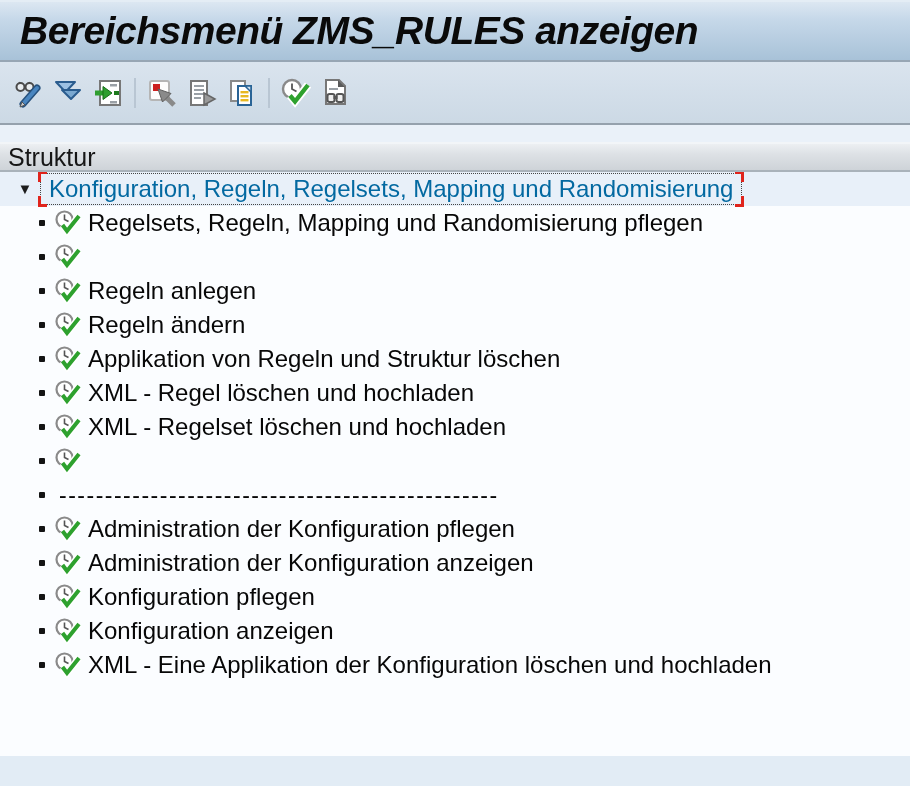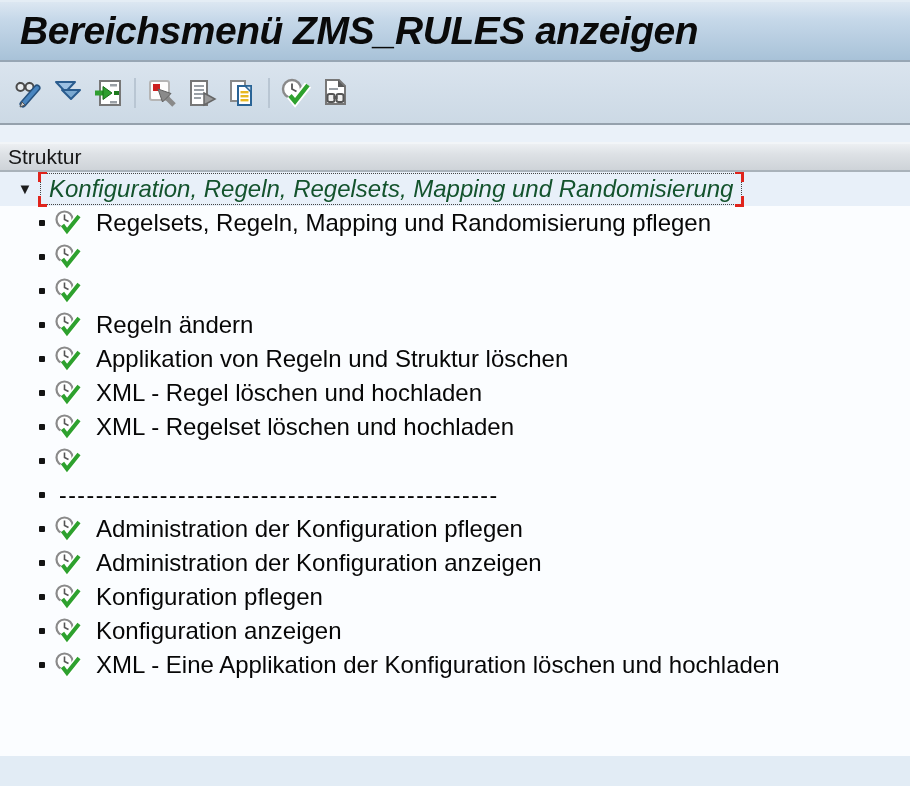--- a/index.html
+++ b/index.html
@@ -40,49 +40,49 @@
 
   
   .tree-header {
     height:30px; flex:0 0 30px;
     background:linear-gradient(to bottom,#eceff2 0%,#dcе0e4 40%,#ced3d8 100%);
     background:linear-gradient(to bottom,#eceff2 0%,#dde1e5 40%,#ced3d8 100%);
     border-top:2px solid #f2f5f8;
     border-bottom:2px solid #a9b2ba;
     display:flex; align-items:center;
   }
-  .tree-header span { padding-left:8px; font-size:21px; color:#161616; }
+  .tree-header span { padding-left:8px; font-size:25px; color:#161616; }
 
   
   .tree { flex:1 1 auto; background:#fbfdff; overflow:hidden; }
   .row { height:34px; display:flex; align-items:center; white-space:nowrap; }
 
   .root-row { background:#e8f0f9; }
   .expander {
     width:30px; margin-left:10px; text-align:center; font-size:15px; color:#1c1c1c;
     cursor:pointer; flex:0 0 30px; line-height:34px;
   }
   .root-sel {
     position:relative; border:1px dotted #444; padding:0 8px; height:32px;
     display:flex; align-items:center;
   }
-  .root-label { font-size:24px; color:#14532d;font-style:italic; }
+  .root-label { font-size:24px; color:#0369a1; }
   .bracket { position:absolute; width:9px; height:11px; }
   .bracket.tl { left:-3px; top:-3px; border-left:3px solid #e0241c; border-top:3px solid #e0241c; }
   .bracket.tr { right:-3px; top:-3px; border-right:3px solid #e0241c; border-top:3px solid #e0241c; }
   .bracket.bl { left:-3px; bottom:-3px; border-left:3px solid #e0241c; border-bottom:3px solid #e0241c; }
   .bracket.br { right:-3px; bottom:-3px; border-right:3px solid #e0241c; border-bottom:3px solid #e0241c; }
 
   .item-row { cursor:default; }
   .bullet {
     width:6px; height:6px; background:#141414; margin-left:39px; flex:0 0 6px; border-radius:1px;
   }
   .exec-icon { width:28px; height:28px; margin-left:9px; flex:0 0 28px; }
   .exec-icon svg { width:28px; height:28px; display:block; }
-  .item-label { font-size:24px; color:#070707; margin-left:14px; }
+  .item-label { font-size:24px; color:#070707; margin-left:6px; }
   .separator .item-label { margin-left:14px; letter-spacing:1.5px; font-size:23px; }
 
   
   .bottom-band { height:30px; flex:0 0 30px; background:#e2ecf5; }
 </style>
 </head>
 <body>
 
 <div class="app">
 
@@ -230,20 +230,21 @@
         <div class="row item-row">
         <span class="bullet"></span>
         <span class="exec-icon">
           <svg viewBox="0 0 28 28">
             <circle cx="10.5" cy="10.5" r="8" fill="#ffffff" stroke="#8a8a8a" stroke-width="2.2"></circle>
             <path d="M10.5 5.5 V10.5 L14.5 12.5" stroke="#555" stroke-width="1.6" fill="none"></path>
             <path d="M8.5 16 L13 22 L25 7" stroke="#ffffff" stroke-width="7" fill="none"></path>
             <path d="M8.5 16 L13 22 L25 7" stroke="#2ea12e" stroke-width="4" fill="none"></path>
           </svg>
         </span>
+        <span class="item-label">Regeln anlegen</span>
       </div>
         <div class="row item-row">
         <span class="bullet"></span>
         <span class="exec-icon">
           <svg viewBox="0 0 28 28">
             <circle cx="10.5" cy="10.5" r="8" fill="#ffffff" stroke="#8a8a8a" stroke-width="2.2"></circle>
             <path d="M10.5 5.5 V10.5 L14.5 12.5" stroke="#555" stroke-width="1.6" fill="none"></path>
             <path d="M8.5 16 L13 22 L25 7" stroke="#ffffff" stroke-width="7" fill="none"></path>
             <path d="M8.5 16 L13 22 L25 7" stroke="#2ea12e" stroke-width="4" fill="none"></path>
           </svg>

